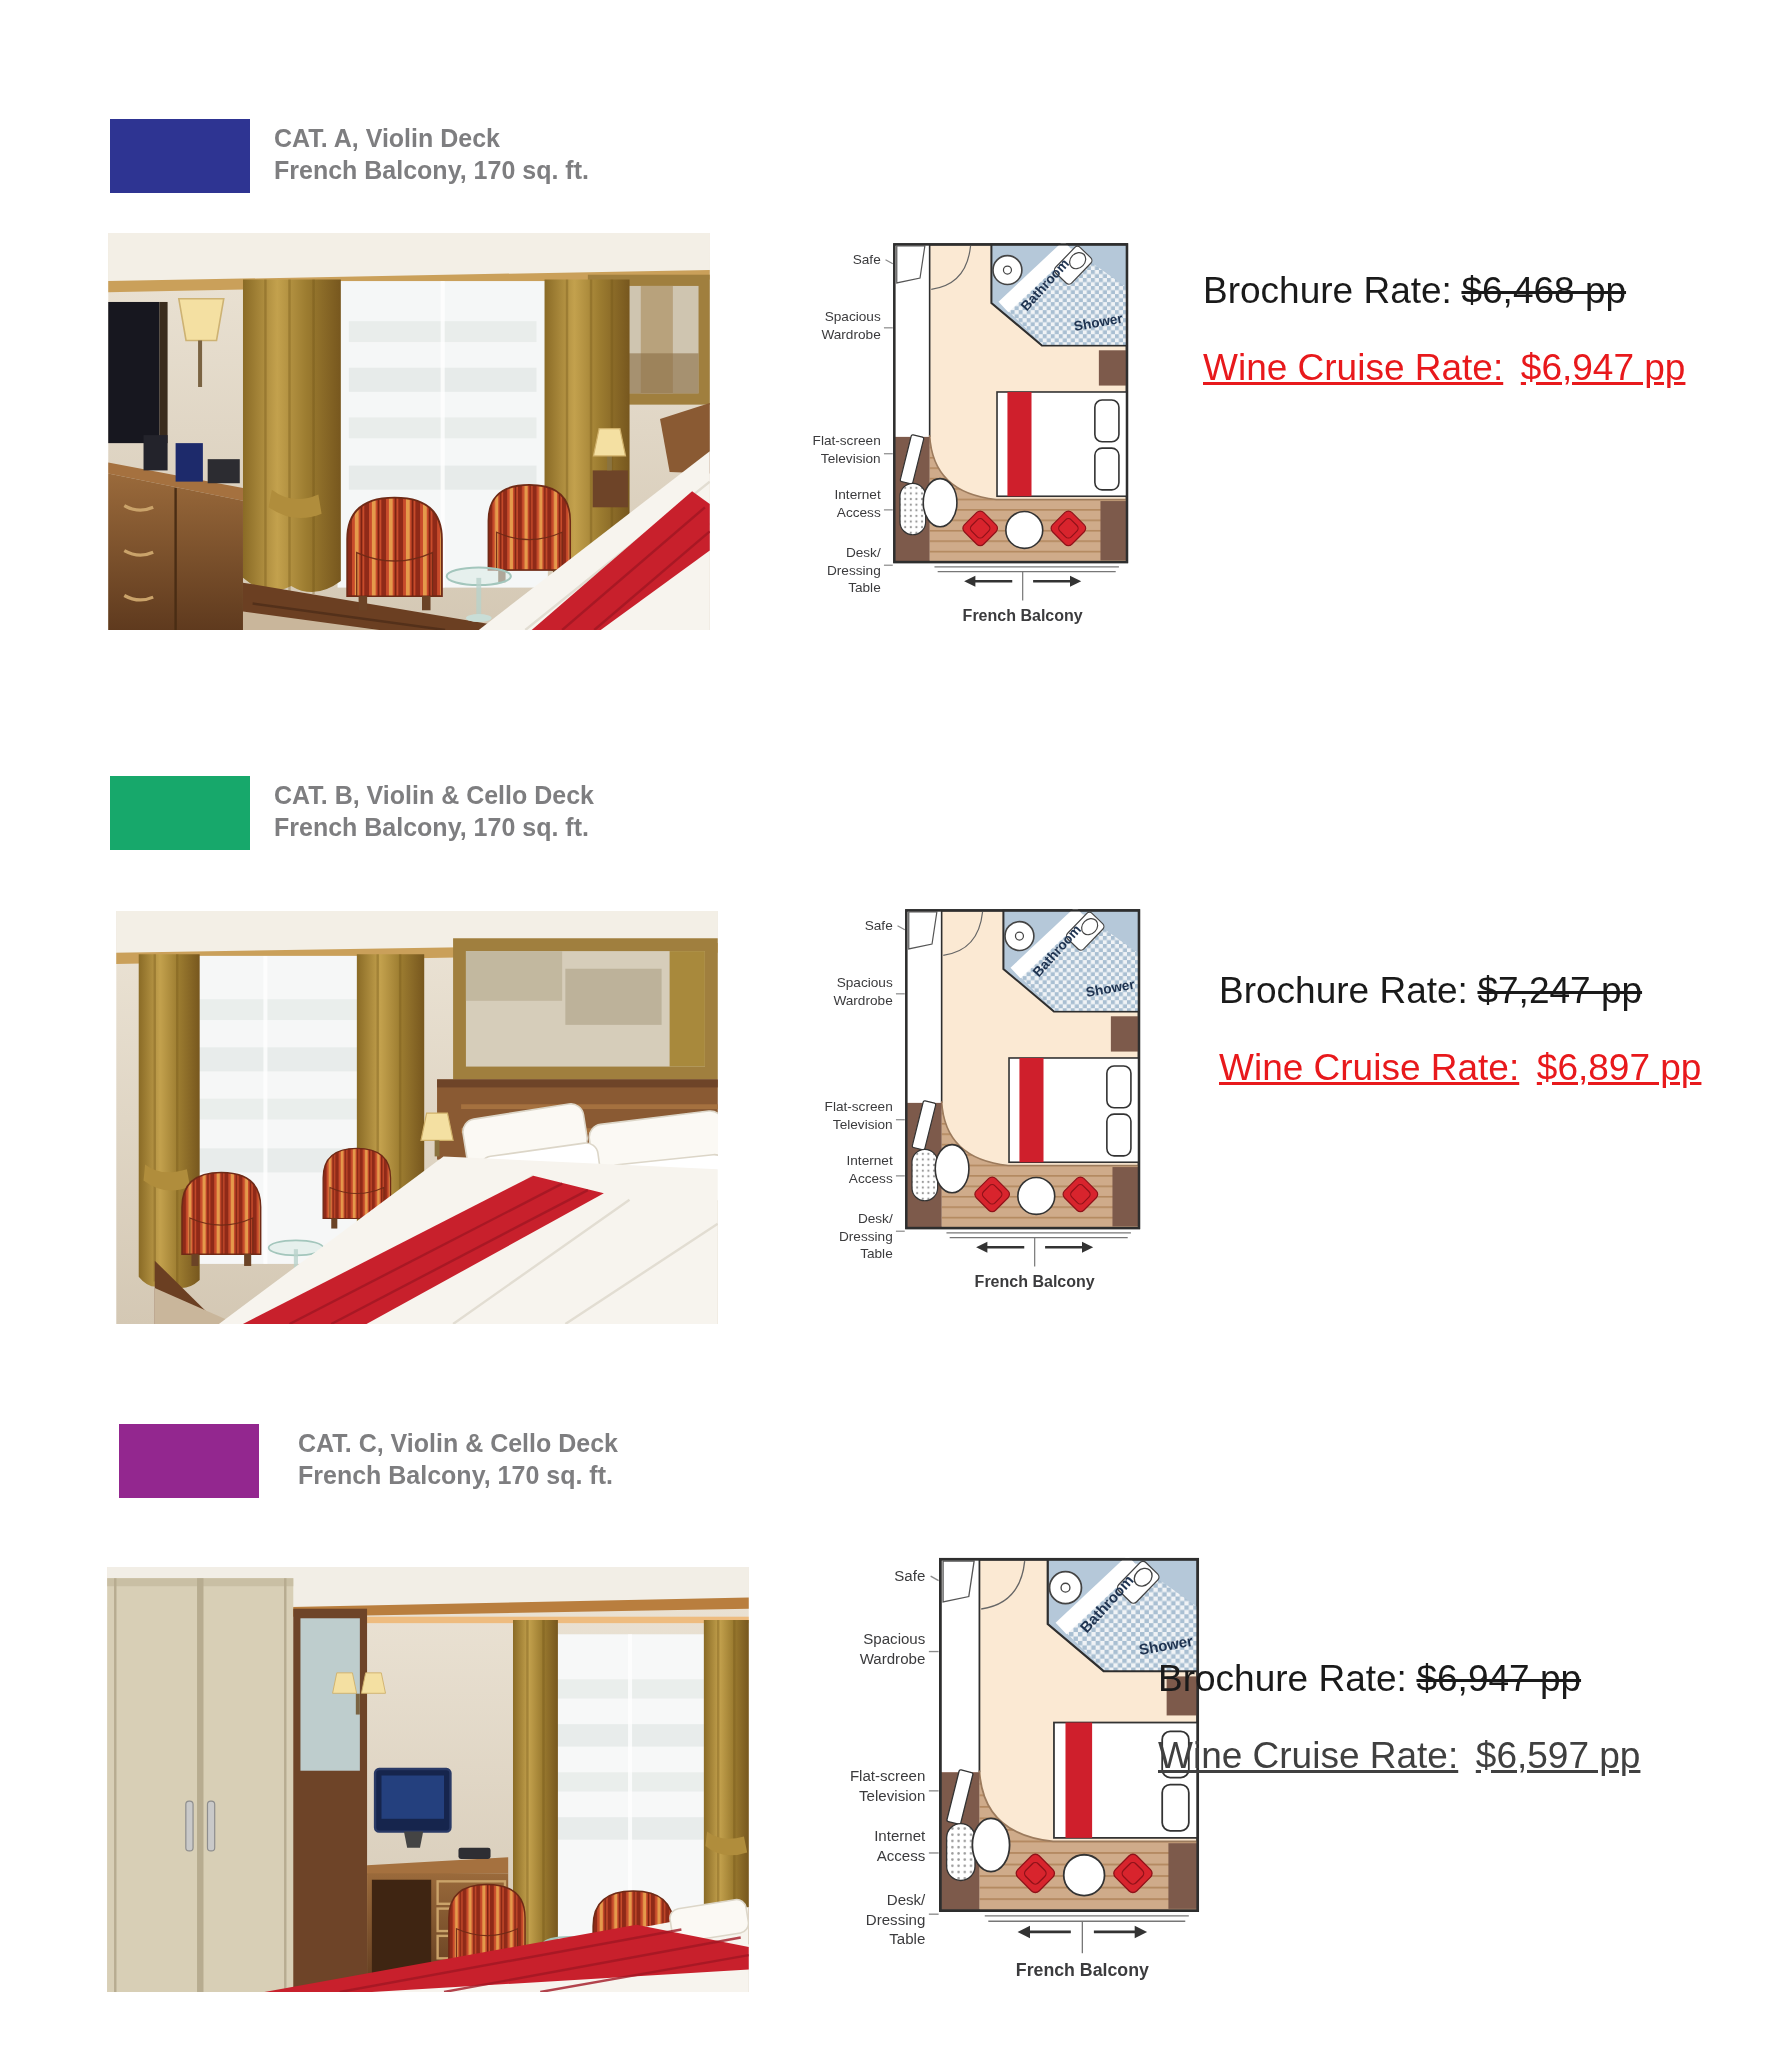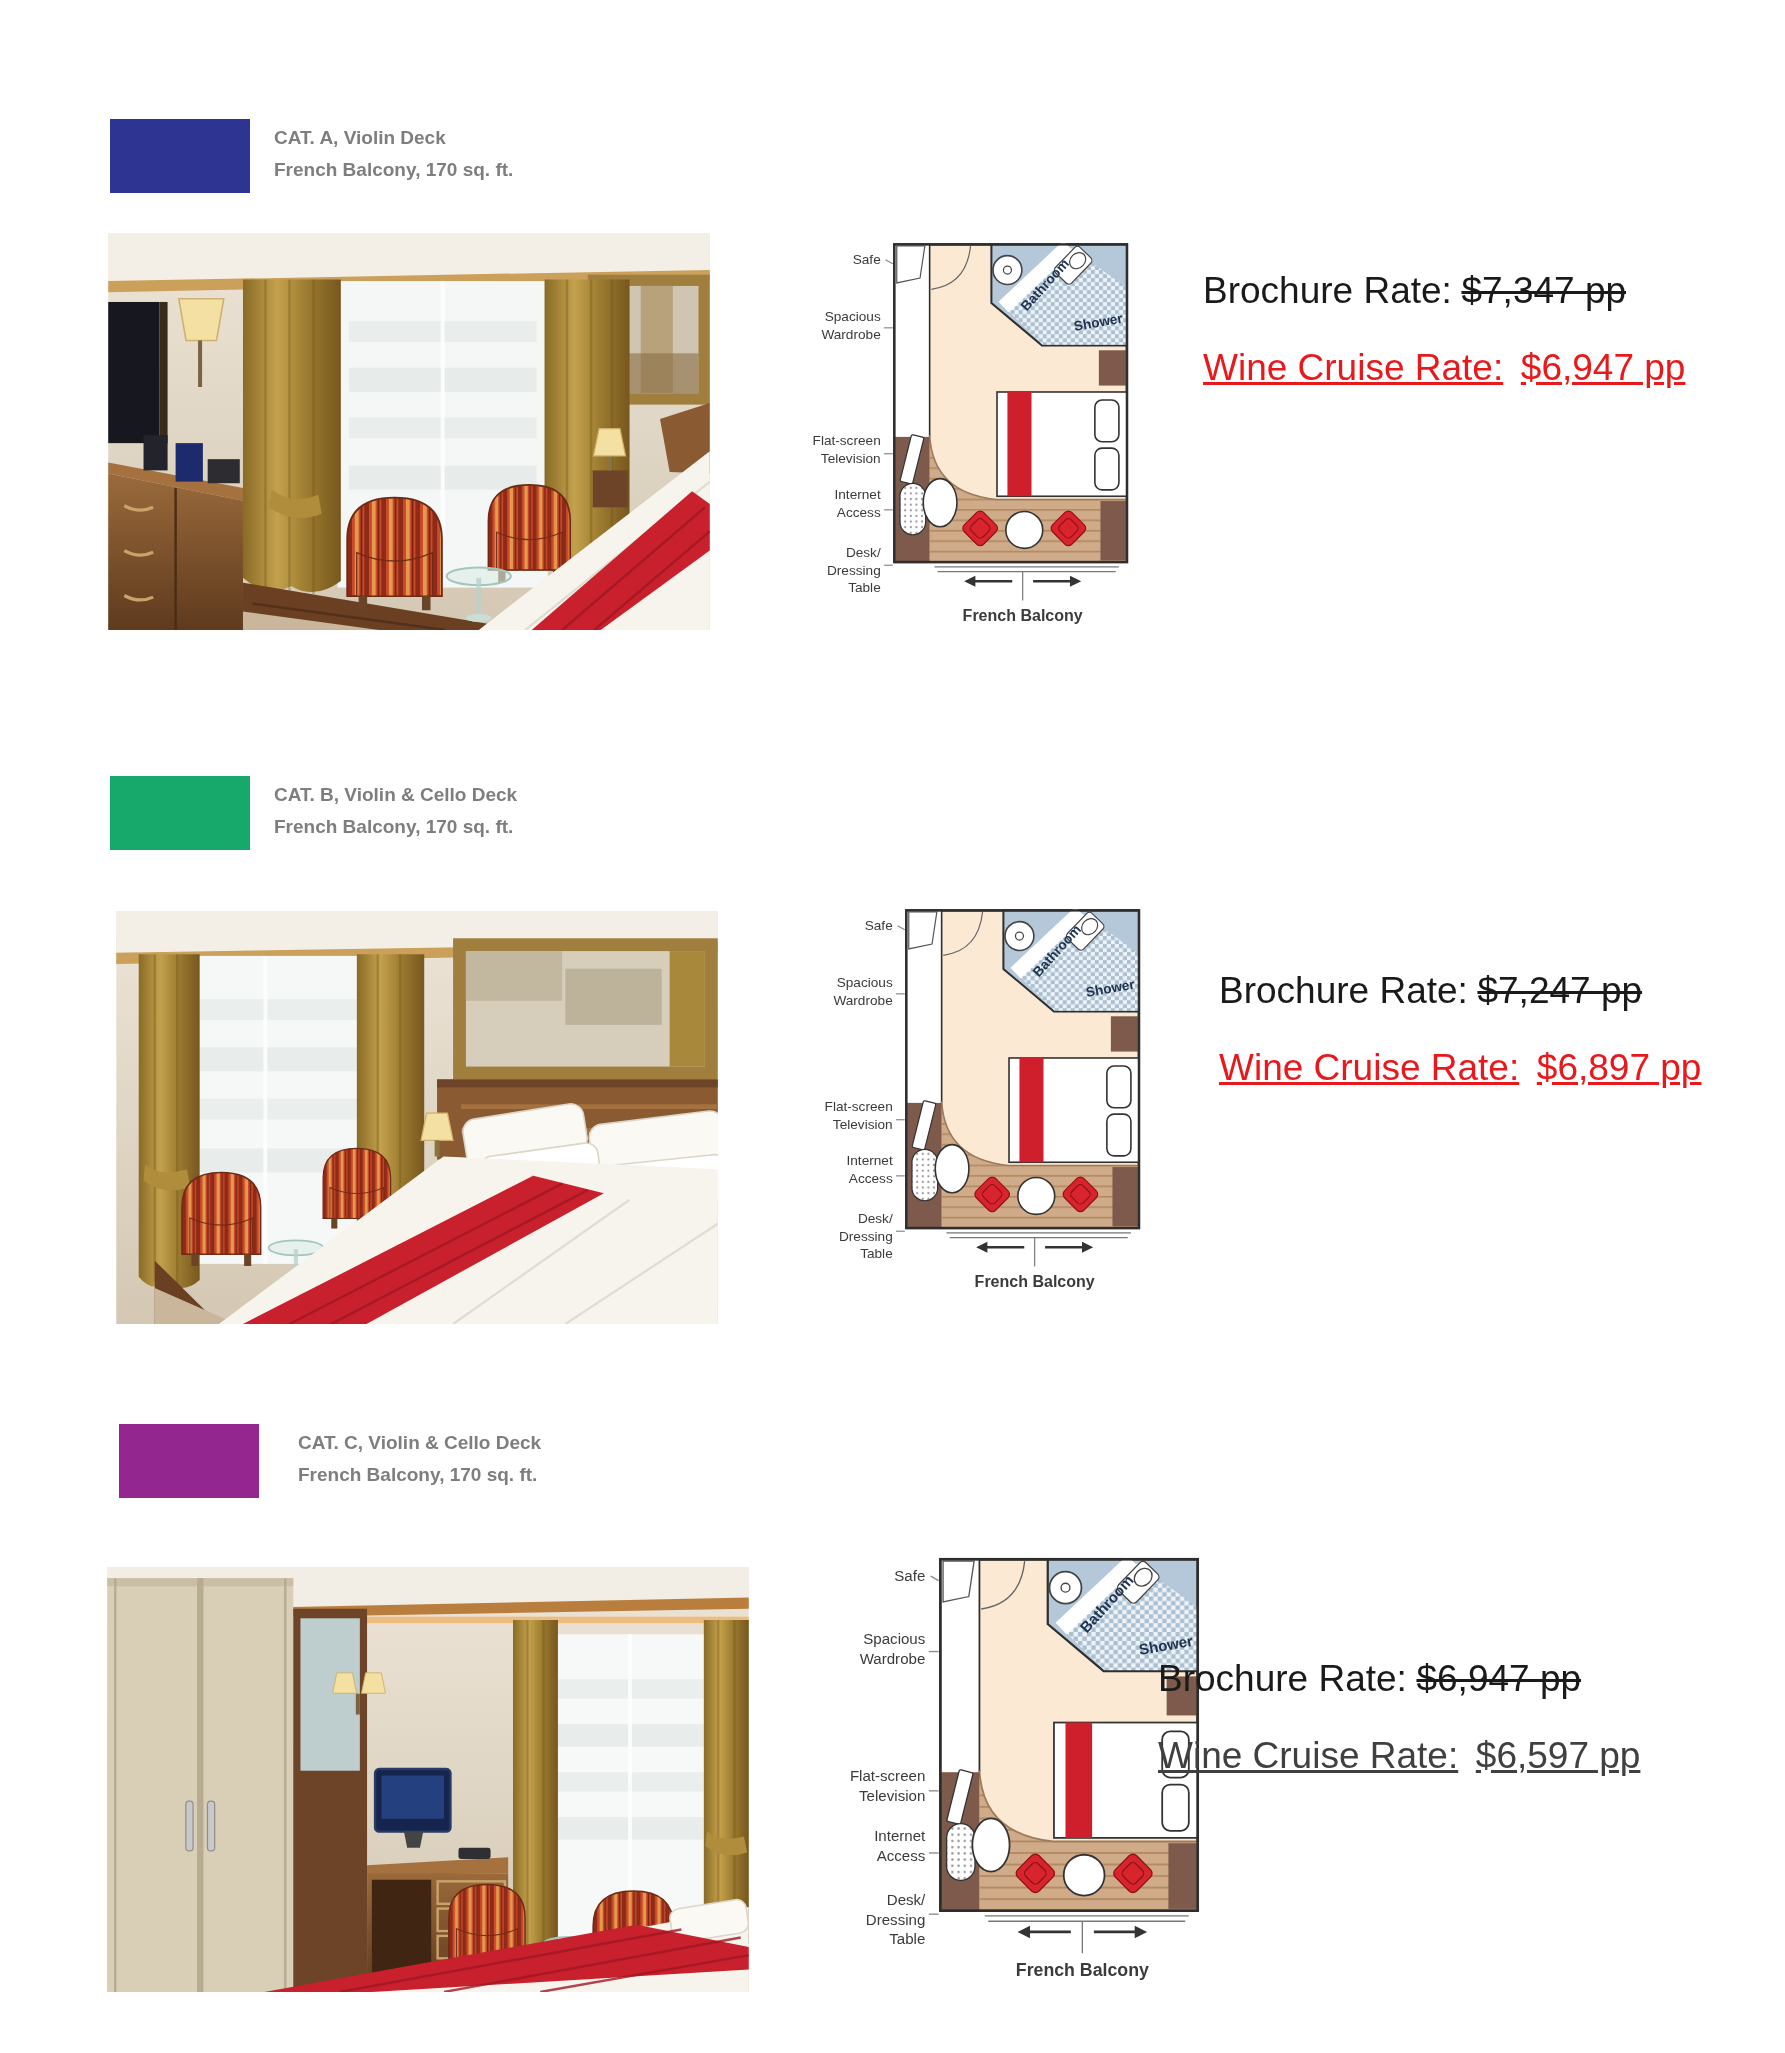--- a/index.html
+++ b/index.html
@@ -5,21 +5,21 @@
   html,body{margin:0;padding:0;background:#fff;}
   .page{position:relative;width:1785px;height:2053px;background:#ffffff;overflow:hidden;
         font-family:"Liberation Sans", sans-serif;}
   .section{position:absolute;left:0;width:1785px;}
   #sec-a{top:119px;} #sec-b{top:776px;} #sec-c{top:1424px;}
 
   .swatch{position:absolute;width:140px;height:74px;}
   #sec-a .swatch,#sec-b .swatch{left:110px;top:0;}
   #sec-c .swatch{left:119px;top:0;}
 
-  .titles{position:absolute;top:3.2px;color:#7e7e80;font-weight:bold;font-size:19px;line-height:32px;}
+  .titles{position:absolute;top:3.2px;color:#7e7e80;font-weight:bold;font-size:25px;line-height:32px;}
   #sec-a .titles,#sec-b .titles{left:274px;}
   #sec-c .titles{left:298px;}
 
   .photo{position:absolute;display:block;}
   #sec-a .photo{left:108px;top:114px;}
   #sec-b .photo{left:116px;top:135px;}
   #sec-c .photo{left:107px;top:143px;}
 
   .floorplan{position:absolute;display:block;}
   #sec-a .floorplan{left:762px;top:119px;}
@@ -244,21 +244,21 @@
         <polygon points="252,428 266,421 266,435" fill="#333333"></polygon>
         <line x1="338" y1="428" x2="388" y2="428" stroke="#333333" stroke-width="3"></line>
         <polygon points="398,428 384,421 384,435" fill="#333333"></polygon>
         <line x1="325" y1="416" x2="325" y2="452" stroke="#777777" stroke-width="1.5"></line>
         <text class="fp-balcony" x="325" y="478" text-anchor="middle">French Balcony</text>
       </g>
     </svg>
 
     <div class="rates">
       <div class="rate-line brochure">
-        <span>Brochure Rate:</span><span class="brochure-price">$7,347 pp</span>
+        <span>Brochure Rate:</span><span class="brochure-price">$6,468 pp</span>
       </div>
       <div class="rate-line wine" style="color: rgb(232, 25, 28);">
         <span class="wine-label">Wine Cruise Rate:</span><span class="wine-price">$6,947 pp</span>
       </div>
     </div>
   </div>
 
   <div class="section" id="sec-b">
     <div class="swatch" style="background-color: rgb(23, 168, 107);"></div>
     <div class="titles">

